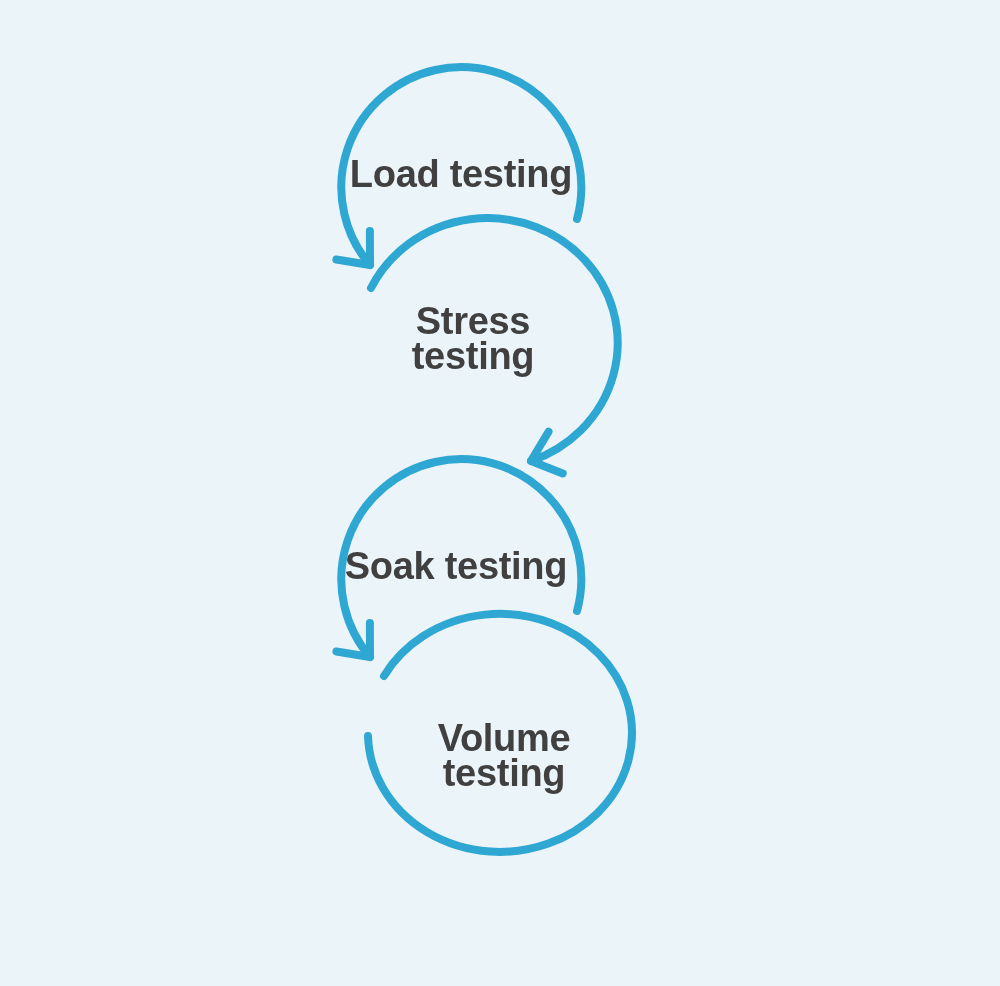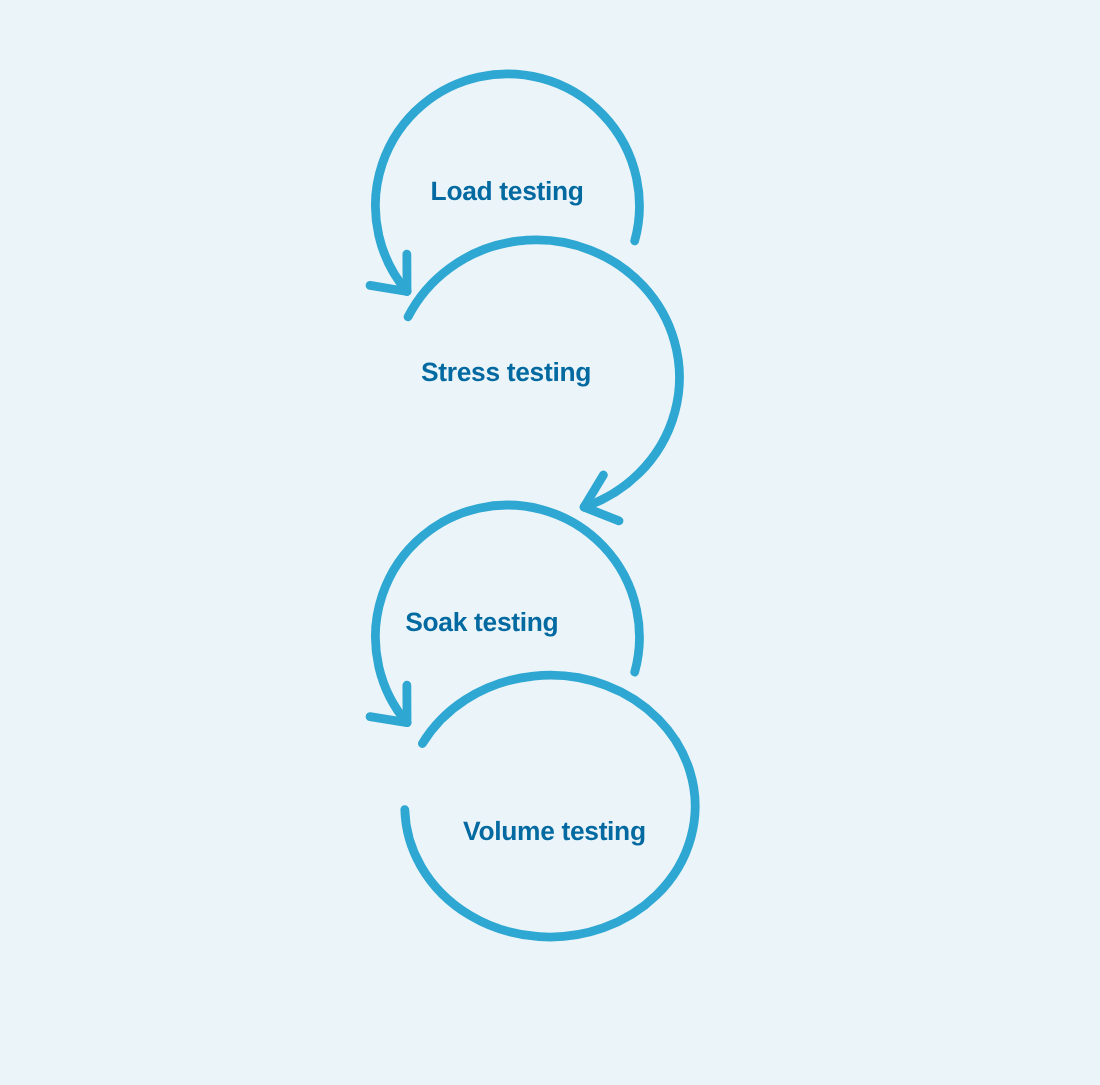--- a/index.html
+++ b/index.html
@@ -20,30 +20,30 @@
     left: 0;
     top: 0;
     width: 1000px;
     height: 986px;
   }
   svg.flow marker { overflow: visible; }
   .loop-label {
     position: absolute;
     transform: translate(-50%, -50%);
     text-align: center;
-    font-size: 24px;
+    font-size: 38px;
     font-weight: bold;
     letter-spacing: -0.3px;
     line-height: 35px;
-    color: #0369a1;
+    color: #404040;
     white-space: normal;
   }
   .label-load   { left: 461px; top: 174px; width: 240px; }
-  .label-stress { left: 460px; top: 339px; width: 160px; }
-  .label-soak   { left: 438px; top: 566px; width: 240px; }
+  .label-stress { left: 473px; top: 339px; width: 160px; }
+  .label-soak   { left: 456px; top: 566px; width: 240px; }
   .label-volume { left: 504px; top: 756px; width: 170px; }
 </style>
 </head>
 <body>
 
 <div class="canvas">
 
   <svg class="flow" viewBox="0 0 1000 986">
     <defs>
       <marker id="arrowhead" markerUnits="userSpaceOnUse" markerWidth="80" markerHeight="80" refX="0" refY="0" orient="auto">

